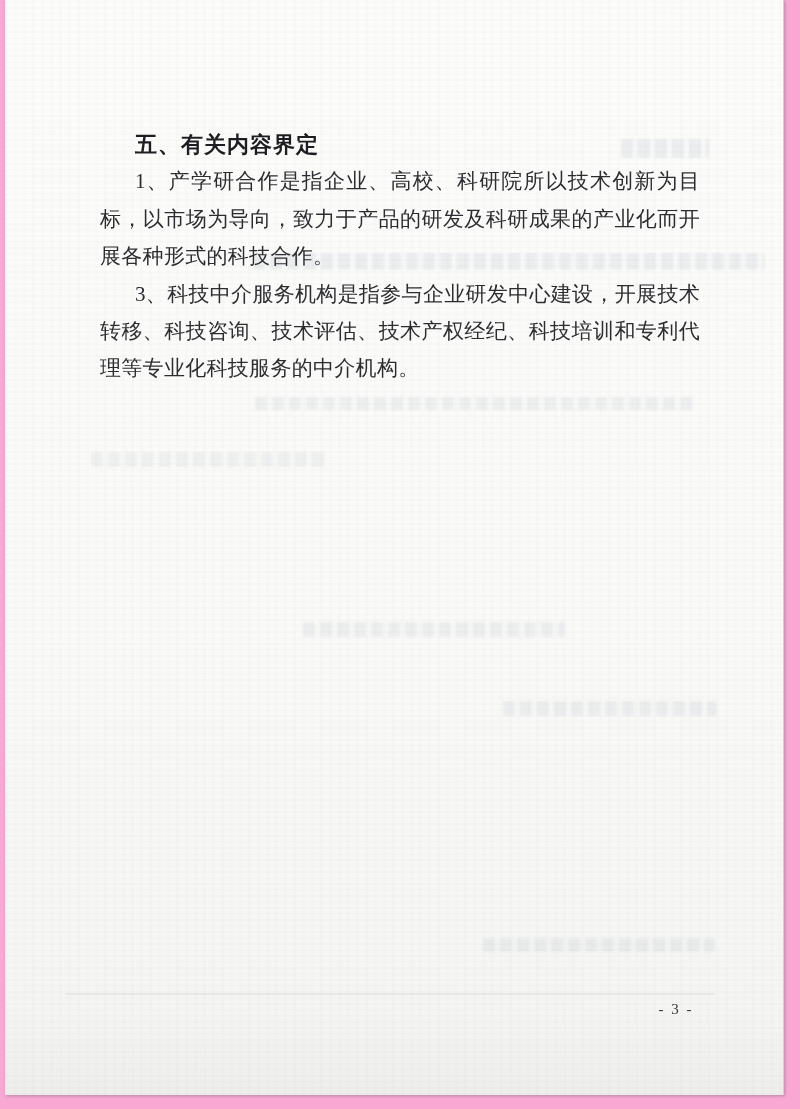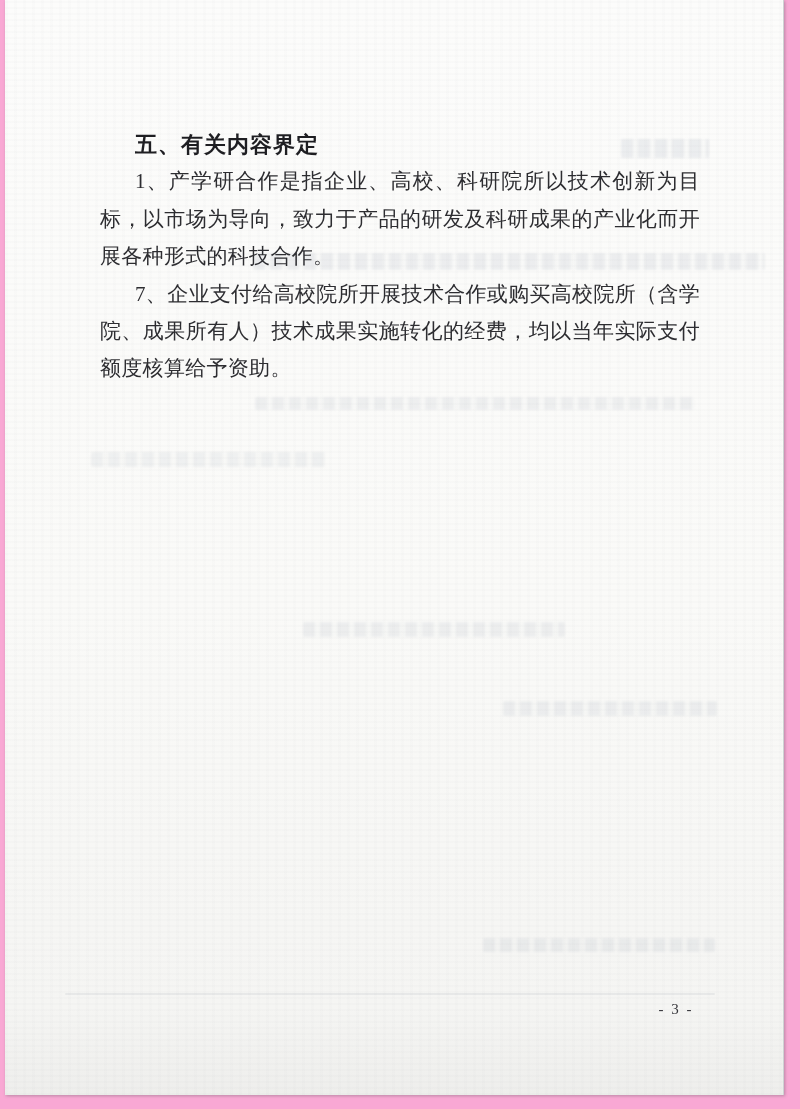--- a/index.html
+++ b/index.html
@@ -107,17 +107,17 @@
     <span class="artifact a4"></span>
     <span class="artifact a5"></span>
     <span class="artifact a6"></span>
     <span class="artifact a7"></span>
     <span class="artifact rule"></span>
   </div>
 
   <div class="content">
     <h2 class="heading">五、有关内容界定</h2>
     <p>1、产学研合作是指企业、高校、科研院所以技术创新为目标，以市场为导向，致力于产品的研发及科研成果的产业化而开展各种形式的科技合作。</p>
-    <p>7、企业支付给高校院所开展技术合作或购买高校院所（含学院、成果所有人）技术成果实施转化的经费，均以当年实际支付额度核算给予资助。</p>
+    <p>3、科技中介服务机构是指参与企业研发中心建设，开展技术转移、科技咨询、技术评估、技术产权经纪、科技培训和专利代理等专业化科技服务的中介机构。</p>
   </div>
 
   <div class="page-number">- 3 -</div>
 </div>
 
 </body></html>

